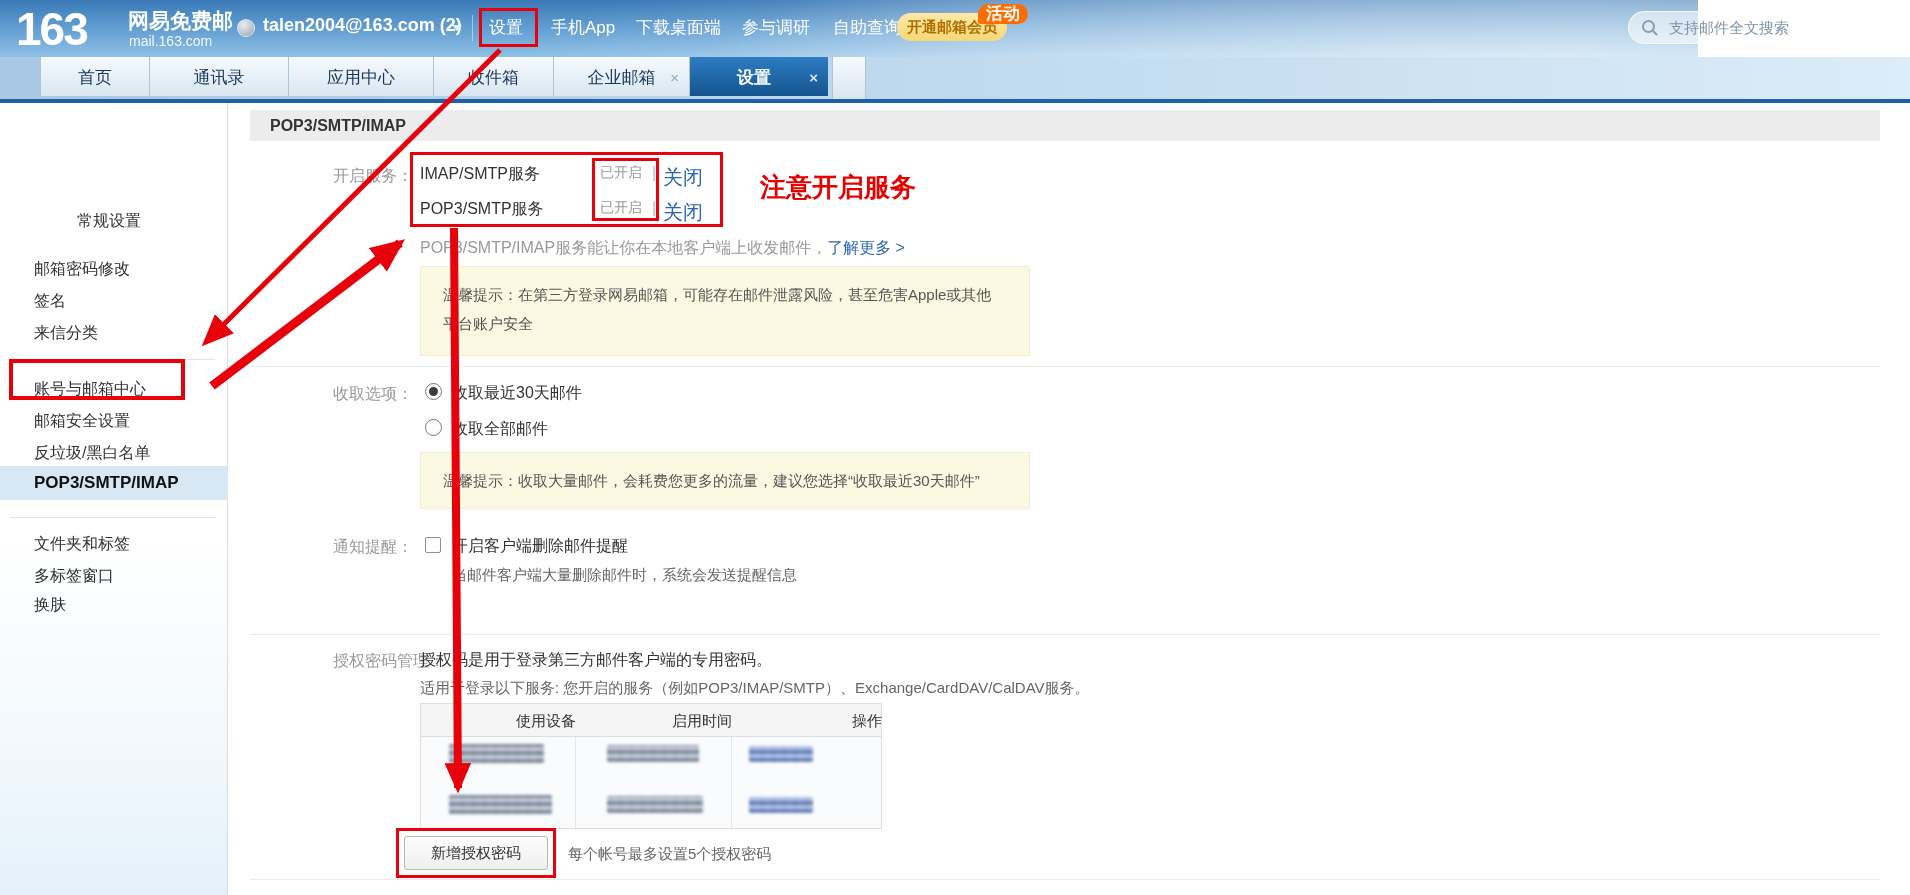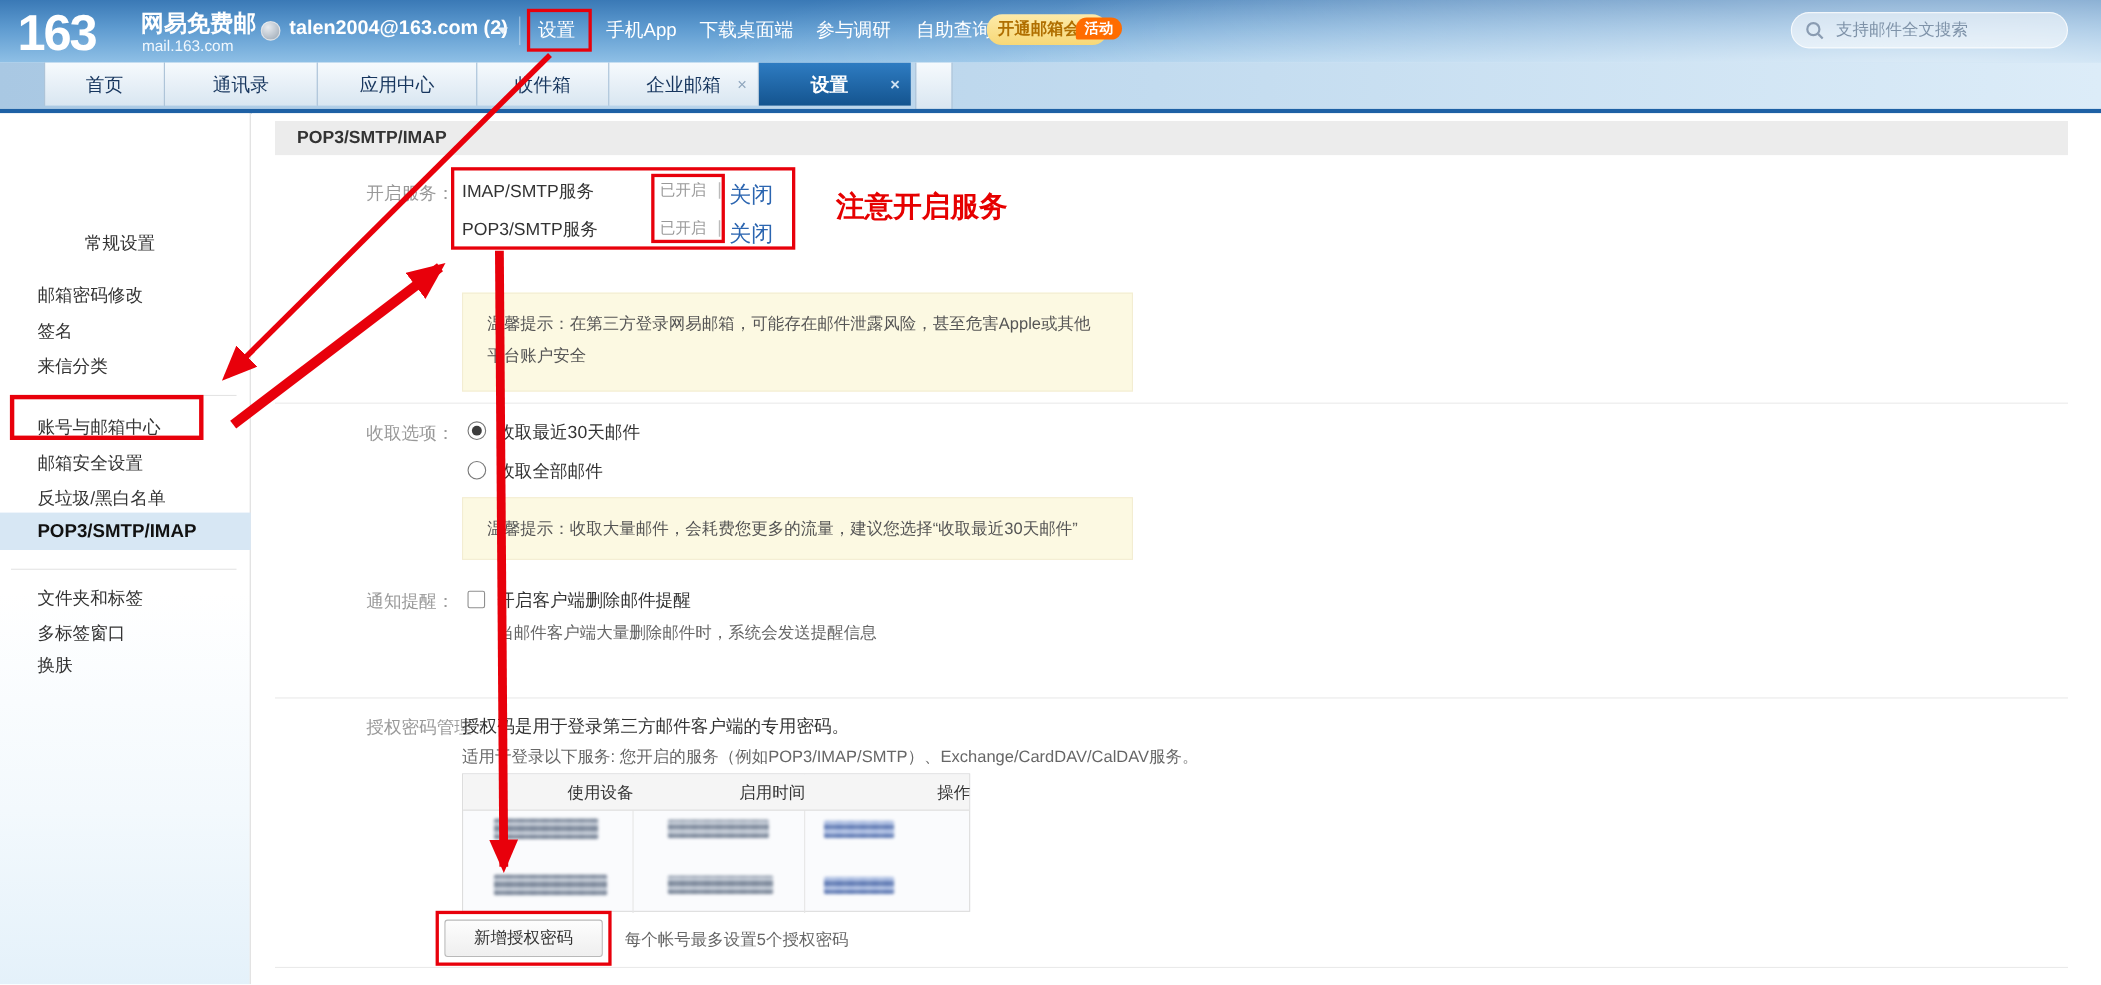--- a/index.html
+++ b/index.html
@@ -2,43 +2,43 @@
 <html><head>
 <meta charset="utf-8">
 <style>
   * { margin:0; padding:0; box-sizing:border-box; }
   html,body { background:#fff; }
   body { font-family:"Liberation Sans", sans-serif; }
   #app { position:relative; width:1910px; height:895px; overflow:hidden; background:#fff; }
 
   
   .header {
-    position:absolute; left:0; top:0; width:1910px; height:57px;
+    position:absolute; left:0; top:0; width:1698px; height:57px;
     background:
       radial-gradient(1400px 320px at 92% 150%, rgba(255,255,255,.78), rgba(255,255,255,0) 62%),
       radial-gradient(900px 260px at 60% 180%, rgba(255,255,255,.35), rgba(255,255,255,0) 60%),
       linear-gradient(180deg,#3a79b6 0%, #5e9bd0 45%, #8fc0e6 100%);
   }
   .logo-num { position:absolute; left:16px; top:2px; font-size:46px; font-weight:bold; color:#fff; letter-spacing:-2px; }
   .brand    { position:absolute; left:128px; top:7px; font-size:21px; font-weight:bold; color:#fff; }
   .domain   { position:absolute; left:129px; top:33px; font-size:14px; color:#f0f7fd; }
   .medal { position:absolute; left:237px; top:19px; width:18px; height:18px; border-radius:50%;
            background:radial-gradient(circle at 35% 30%, #e8ecf0, #b9c2cc 60%, #98a3ad);
            border:1px solid rgba(255,255,255,.55); }
   .user-email { position:absolute; left:263px; top:15px; font-size:18px; font-weight:bold; color:#fff; cursor:pointer; }
   .user-caret { position:absolute; left:452px; top:25px; width:0; height:0;
                 border-left:5px solid transparent; border-right:5px solid transparent; border-top:6px solid #e9f2fa; }
   .hdr-sep { position:absolute; left:472px; top:15px; width:1px; height:26px; background:rgba(255,255,255,.45); }
   .nav-item { position:absolute; top:16px; font-size:17px; color:#fff; cursor:pointer; white-space:nowrap; }
   .nav-0 { left:489px; } .nav-1 { left:551px; } .nav-2 { left:636px; } .nav-3 { left:742px; } .nav-4 { left:833px; }
   .vip-pill { position:absolute; left:897px; top:13px; width:110px; height:28px; border-radius:14px;
               background:linear-gradient(180deg,#fdeaa9,#f7d877); color:#b06f00; font-size:15px; font-weight:bold;
               text-align:center; line-height:28px; cursor:pointer; }
-  .vip-badge { position:absolute; left:978px; top:16px; height:20px; padding:0 8px; border-radius:10px 10px 10px 2px;
-               background:#ff6c00; color:#fff; font-size:13px; line-height:20px; font-weight:bold; }
+  .vip-badge { position:absolute; left:978px; top:4px; height:20px; padding:0 8px; border-radius:10px 10px 10px 2px;
+               background:#ff6c00; color:#fff; font-size:17px; line-height:20px; font-weight:bold; }
   .search { position:absolute; left:1628px; top:11px; width:252px; height:33px; border-radius:17px;
             background:rgba(255,255,255,.55); border:1px solid rgba(255,255,255,.75); }
   .search svg { position:absolute; left:12px; top:7px; }
   .search input { position:absolute; left:40px; top:3px; width:200px; height:25px; border:none; outline:none;
                   background:transparent; font-size:15px; color:#333; font-family:"Liberation Sans",sans-serif; }
   .search input::placeholder { color:#7f93a9; opacity:1; }
 
   
   .tabbar { position:absolute; left:0; top:57px; width:1910px; height:42px;
             background:linear-gradient(90deg,#a9c8e3,#c2dbef 55%,#dcecf8); }
@@ -221,20 +221,23 @@
   <div class="form-label svc-label">开启服务：</div>
   <div class="svc-name r1">IMAP/SMTP服务</div>
   <div class="svc-status r1">已开启</div>
   <div class="svc-pipe r1">|</div>
   <div class="svc-action r1">关闭</div>
   <div class="svc-name r2">POP3/SMTP服务</div>
   <div class="svc-status r2">已开启</div>
   <div class="svc-pipe r2">|</div>
   <div class="svc-action r2">关闭</div>
 
+  <div class="svc-desc">
+    <span>POP3/SMTP/IMAP服务能让你在本地客户端上收发邮件，</span><span class="more">了解更多 &gt;</span>
+  </div>
 
   <div class="notice notice1">
     <div>温馨提示：在第三方登录网易邮箱，可能存在邮件泄露风险，甚至危害Apple或其他</div>
     <div>平台账户安全</div>
   </div>
 
   <div class="hdiv hdiv1"></div>
 
   <div class="form-label fetch-label">收取选项：</div>
   <div class="radio radio-1">

